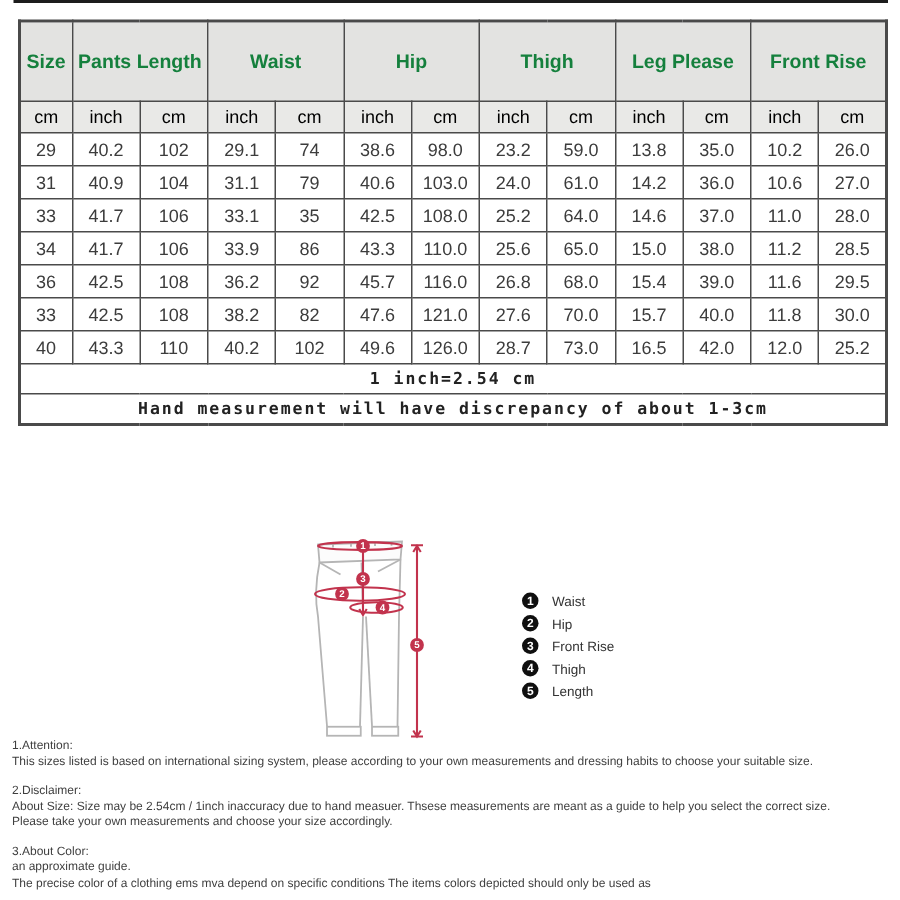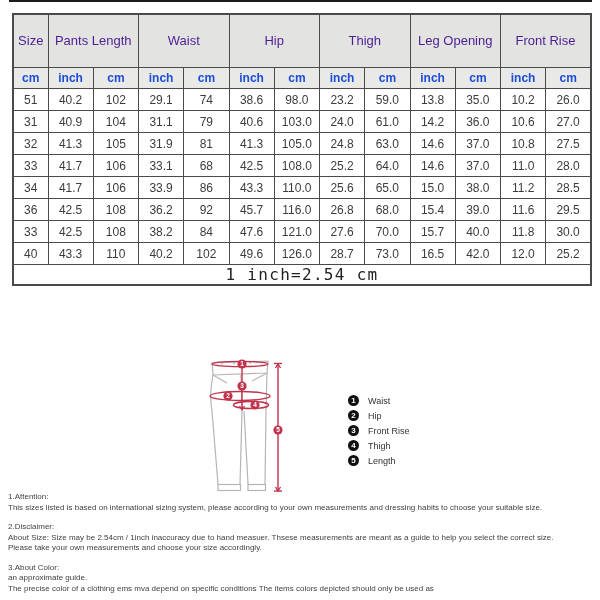--- a/index.html
+++ b/index.html
@@ -13,32 +13,32 @@
   table.size-table{
     position:absolute;left:12px;top:13px;width:580px;
     border-collapse:collapse;table-layout:fixed;
     border:2px solid #4a4a4a;
   }
   table.size-table th,table.size-table td{
     border:1px solid #4a4a4a;text-align:center;vertical-align:middle;
     padding:0;overflow:hidden;white-space:nowrap;
   }
   th.group-th{
-    height:52px;background:#e3e3e1;color:#4c1d95;
-    font-size:13px;font-weight:normal;line-height:1.25;
+    height:52px;background:#e3e3e1;color:#15803d;
+    font-size:13px;font-weight:bold;line-height:1.25;
   }
   th.unit-th{
-    height:20px;background:#e9e9e7;color:#1d4ed8;
-    font-size:12px;font-weight:bold;
+    height:20px;background:#e9e9e7;color:#000000;
+    font-size:12px;font-weight:normal;
   }
   td.data-td{height:21px;background:#ffffff;color:#3c3c3c;font-size:12px;}
   td.footer-td{
     height:19px;background:#ffffff;color:#222222;
     font-family:"DejaVu Sans Mono", monospace;
-    font-size:16px;font-weight:normal;letter-spacing:1.3px;
+    font-size:11px;font-weight:bold;letter-spacing:1.3px;
   }
 
   
   .pants-svg{position:absolute;left:200px;top:355px;width:110px;height:144px;}
   .legend{position:absolute;left:348px;top:395px;}
   .legend-item{display:flex;align-items:center;height:11px;margin-bottom:4px;}
   .legend-circle{
     width:11px;height:11px;border-radius:50%;background:#0f0f0f;color:#ffffff;
     font-size:8px;font-weight:bold;line-height:11px;text-align:center;flex:0 0 11px;
   }
@@ -71,42 +71,42 @@
       <col>
       <col>
   </colgroup>
   <thead>
     <tr>
         <th class="group-th" colspan="1">Size</th>
         <th class="group-th" colspan="2">Pants Length</th>
         <th class="group-th" colspan="2">Waist</th>
         <th class="group-th" colspan="2">Hip</th>
         <th class="group-th" colspan="2">Thigh</th>
-        <th class="group-th" colspan="2">Leg Opening</th>
+        <th class="group-th" colspan="2">Leg Please</th>
         <th class="group-th" colspan="2">Front Rise</th>
       </tr>
     <tr>
         <th class="unit-th">cm</th>
         <th class="unit-th">inch</th>
         <th class="unit-th">cm</th>
         <th class="unit-th">inch</th>
         <th class="unit-th">cm</th>
         <th class="unit-th">inch</th>
         <th class="unit-th">cm</th>
         <th class="unit-th">inch</th>
         <th class="unit-th">cm</th>
         <th class="unit-th">inch</th>
         <th class="unit-th">cm</th>
         <th class="unit-th">inch</th>
         <th class="unit-th">cm</th>
       </tr>
   </thead>
   <tbody>
       <tr>
-        <td class="data-td">51</td>
+        <td class="data-td">29</td>
         <td class="data-td">40.2</td>
         <td class="data-td">102</td>
         <td class="data-td">29.1</td>
         <td class="data-td">74</td>
         <td class="data-td">38.6</td>
         <td class="data-td">98.0</td>
         <td class="data-td">23.2</td>
         <td class="data-td">59.0</td>
         <td class="data-td">13.8</td>
         <td class="data-td">35.0</td>
@@ -122,40 +122,25 @@
         <td class="data-td">40.6</td>
         <td class="data-td">103.0</td>
         <td class="data-td">24.0</td>
         <td class="data-td">61.0</td>
         <td class="data-td">14.2</td>
         <td class="data-td">36.0</td>
         <td class="data-td">10.6</td>
         <td class="data-td">27.0</td>
       </tr>
       <tr>
-        <td class="data-td">32</td>
-        <td class="data-td">41.3</td>
-        <td class="data-td">105</td>
-        <td class="data-td">31.9</td>
-        <td class="data-td">81</td>
-        <td class="data-td">41.3</td>
-        <td class="data-td">105.0</td>
-        <td class="data-td">24.8</td>
-        <td class="data-td">63.0</td>
-        <td class="data-td">14.6</td>
-        <td class="data-td">37.0</td>
-        <td class="data-td">10.8</td>
-        <td class="data-td">27.5</td>
-      </tr>
-      <tr>
         <td class="data-td">33</td>
         <td class="data-td">41.7</td>
         <td class="data-td">106</td>
         <td class="data-td">33.1</td>
-        <td class="data-td">68</td>
+        <td class="data-td">35</td>
         <td class="data-td">42.5</td>
         <td class="data-td">108.0</td>
         <td class="data-td">25.2</td>
         <td class="data-td">64.0</td>
         <td class="data-td">14.6</td>
         <td class="data-td">37.0</td>
         <td class="data-td">11.0</td>
         <td class="data-td">28.0</td>
       </tr>
       <tr>
@@ -186,21 +171,21 @@
         <td class="data-td">15.4</td>
         <td class="data-td">39.0</td>
         <td class="data-td">11.6</td>
         <td class="data-td">29.5</td>
       </tr>
       <tr>
         <td class="data-td">33</td>
         <td class="data-td">42.5</td>
         <td class="data-td">108</td>
         <td class="data-td">38.2</td>
-        <td class="data-td">84</td>
+        <td class="data-td">82</td>
         <td class="data-td">47.6</td>
         <td class="data-td">121.0</td>
         <td class="data-td">27.6</td>
         <td class="data-td">70.0</td>
         <td class="data-td">15.7</td>
         <td class="data-td">40.0</td>
         <td class="data-td">11.8</td>
         <td class="data-td">30.0</td>
       </tr>
       <tr>
@@ -216,20 +201,23 @@
         <td class="data-td">16.5</td>
         <td class="data-td">42.0</td>
         <td class="data-td">12.0</td>
         <td class="data-td">25.2</td>
       </tr>
     </tbody>
   <tfoot>
       <tr>
         <td class="footer-td" colspan="13">1 inch=2.54 cm</td>
       </tr>
+      <tr>
+        <td class="footer-td" colspan="13">Hand measurement will have discrepancy of about 1-3cm</td>
+      </tr>
     </tfoot>
 </table>
 
 <svg class="pants-svg" viewBox="0 0 110 144" xmlns="http://www.w3.org/2000/svg">
 
   <g stroke="#b5b5b5" stroke-width="1.2" fill="none">
     <polygon points="12,8 68,6 67,18 13,20" fill="#fcfcfc"></polygon>
     <path d="M13,20 L27,28"></path>
     <path d="M67,18 L52,26"></path>
     <path d="M41,20 L42,54"></path>

